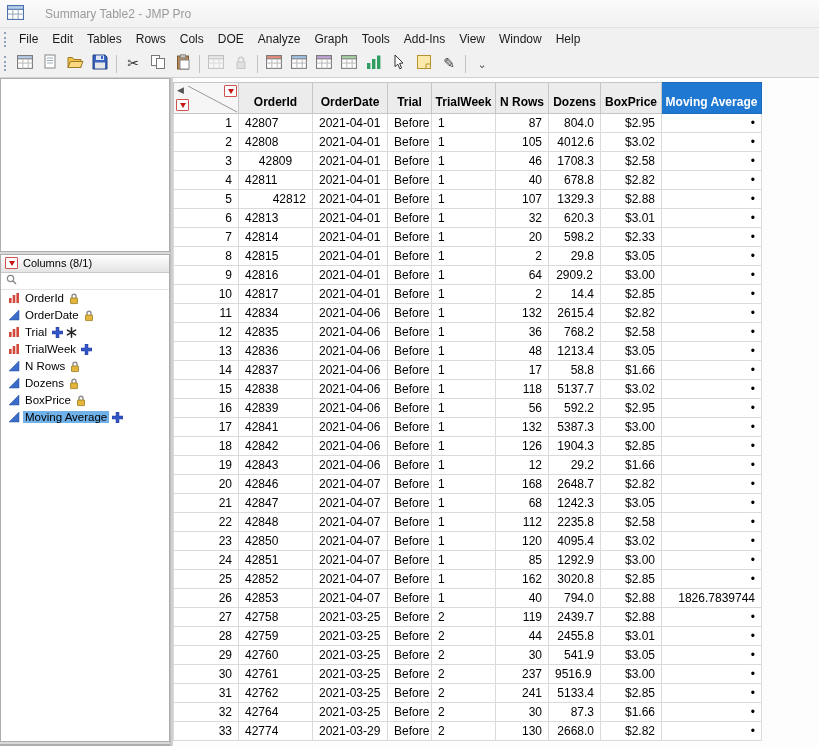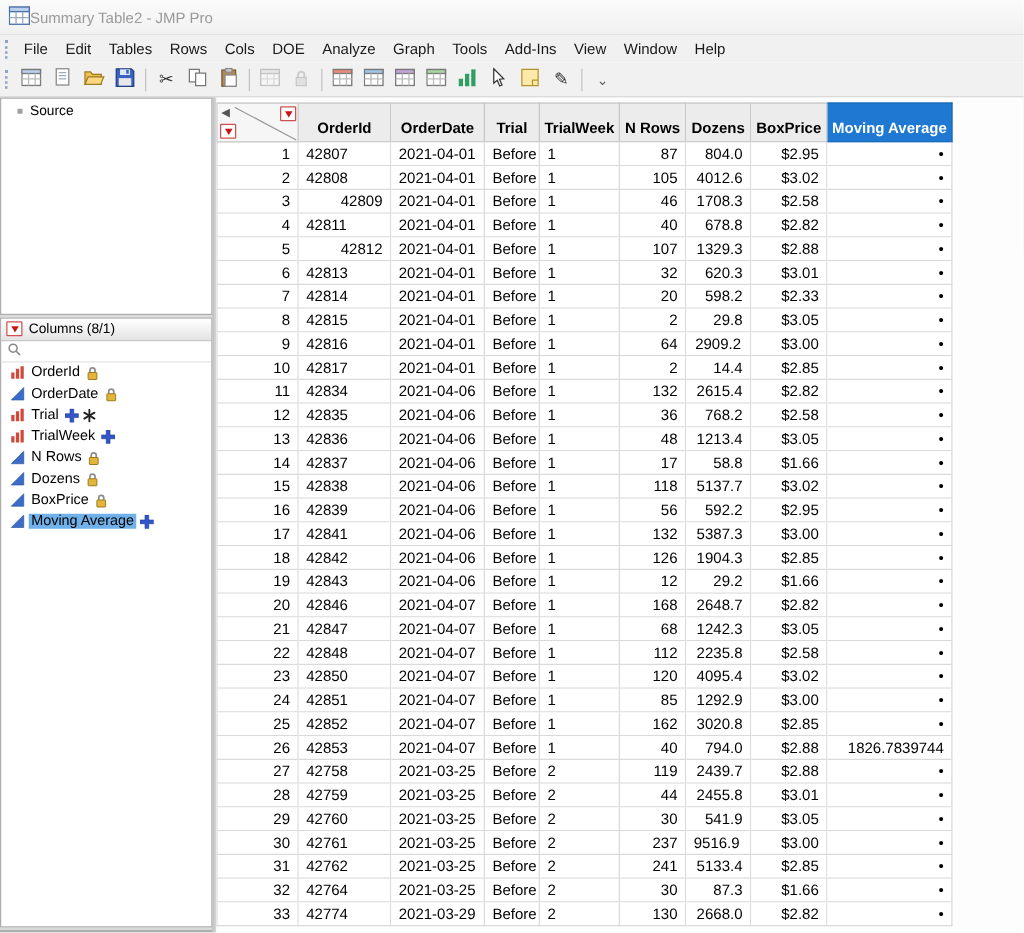--- a/index.html
+++ b/index.html
@@ -1,21 +1,21 @@
 <!DOCTYPE html>
 <html><head>
 <meta charset="utf-8">
 <style>
   * { margin:0; padding:0; box-sizing:border-box; }
   html,body { width:819px; height:746px; overflow:hidden; }
   body { font-family:"Liberation Sans","DejaVu Sans",sans-serif; font-size:12px; color:#000; background:#fff; }
 
   
   .titlebar { height:28px; background:linear-gradient(#fbfbfb,#f1f1f1); border-bottom:1px solid #e2e2e2; display:flex; align-items:center; padding:0 7px; }
-  .title-text { margin-left:0; color:#9a9a9a; font-size:12px; }
+  .title-text { margin-left:21px; color:#9a9a9a; font-size:12px; }
 
   
   .menubar { height:22px; background:#f1f1f1; display:flex; align-items:center; padding-left:2px; }
   .grip { width:4px; height:15px; margin:0 4px 0 2px; border-left:2px dotted #8fa3c0; }
   .menu-item { padding:2px 7px; font-size:12px; color:#1a1a1a; cursor:default; }
 
   
   .toolbar { height:28px; background:#f1f1f1; border-bottom:1px solid #d2d2d2; display:flex; align-items:center; padding-left:2px; gap:1px; }
   .tb-btn { width:24px; height:23px; border:1px solid transparent; background:transparent; display:flex; align-items:center; justify-content:center; padding:0; }
   .tb-btn.disabled { opacity:.4; }
@@ -224,28 +224,20 @@
     <button class="tb-btn">
       <span><span class="glyph small">⌄</span></span>
     </button>
   </div>
 
 <div class="content">
 
   <div class="sidebar">
 
     <div class="panel table-panel">
-      <div id="table-panel-body">
-          <div class="tree-item">
-            <span><svg width="6" height="6">
-                <rect x="1" y="1" width="4" height="4" fill="#a0a0a0"></rect>
-              </svg></span>
-            <span>Source</span>
-          </div>
-        </div>
     </div>
 
     <div class="panel columns-panel">
       <div class="panel-header">
         <span class="red-tri-btn">
             <span class="red-tri"></span>
           </span>
         <span class="panel-title">Columns (8/1)</span>
       </div>
       <div class="search-row">
@@ -443,21 +435,21 @@
           <div class="gcell" style="width: 75px; min-width: 75px; text-align: left;">2021-04-01</div>
           <div class="gcell" style="width: 44px; min-width: 44px; text-align: left;">Before</div>
           <div class="gcell" style="width: 64px; min-width: 64px; text-align: left;">1</div>
           <div class="gcell" style="width: 53px; min-width: 53px; text-align: right;">105</div>
           <div class="gcell" style="width: 52px; min-width: 52px; text-align: right;">4012.6</div>
           <div class="gcell" style="width: 61px; min-width: 61px; text-align: right;">$3.02</div>
           <div class="gcell" style="width: 100px; min-width: 100px; text-align: right;">•</div>
         </div>
         <div class="grow">
           <div class="gcell rownum" style="width: 66px; min-width: 66px;">3</div>
-          <div class="gcell" style="width: 74px; min-width: 74px; text-align: right;">42809</div>
+          <div class="gcell" style="width: 74px; min-width: 74px; text-align: center;">42809</div>
           <div class="gcell" style="width: 75px; min-width: 75px; text-align: left;">2021-04-01</div>
           <div class="gcell" style="width: 44px; min-width: 44px; text-align: left;">Before</div>
           <div class="gcell" style="width: 64px; min-width: 64px; text-align: left;">1</div>
           <div class="gcell" style="width: 53px; min-width: 53px; text-align: right;">46</div>
           <div class="gcell" style="width: 52px; min-width: 52px; text-align: right;">1708.3</div>
           <div class="gcell" style="width: 61px; min-width: 61px; text-align: right;">$2.58</div>
           <div class="gcell" style="width: 100px; min-width: 100px; text-align: right;">•</div>
         </div>
         <div class="grow">
           <div class="gcell rownum" style="width: 66px; min-width: 66px;">4</div>

